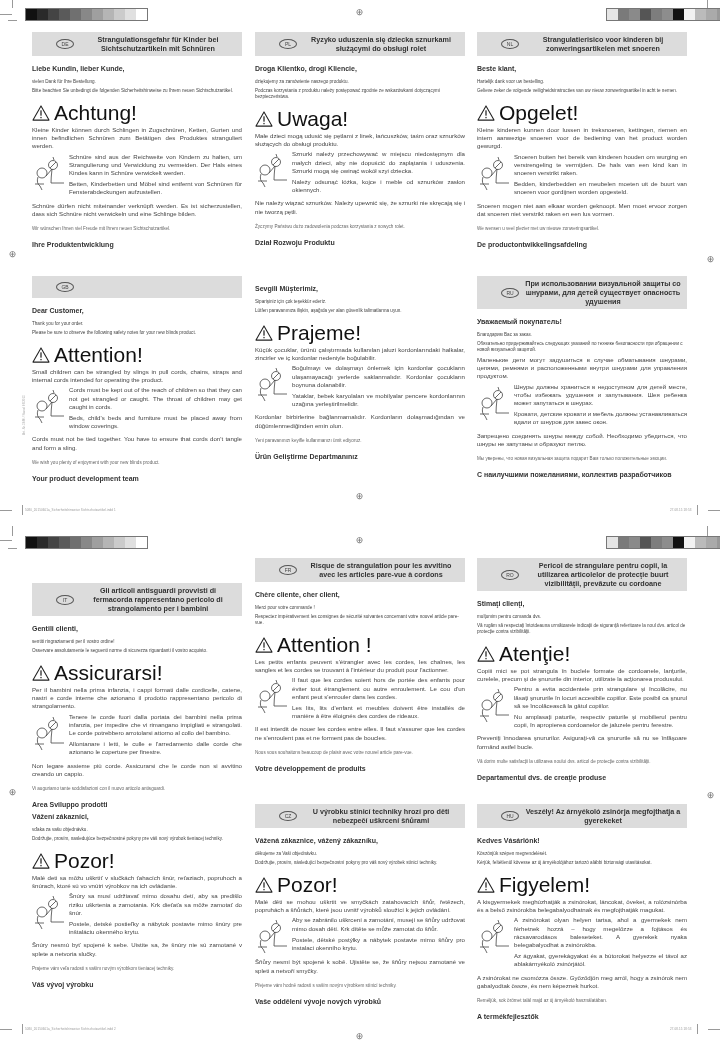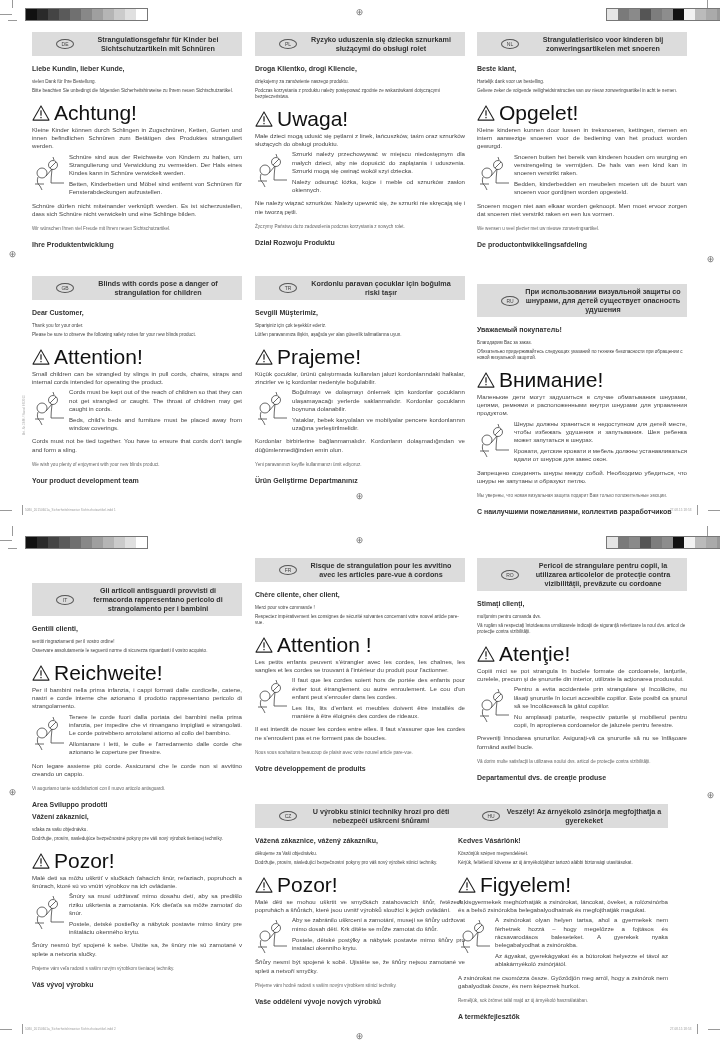--- a/index.html
+++ b/index.html
@@ -236,21 +236,20 @@
     </div>
   </div>
   <div class="para">Snoeren mogen niet aan elkaar worden geknoopt. Men moet ervoor zorgen dat snoeren niet verstrikt raken en een lus vormen.</div>
   <div class="closing">We wensen u veel plezier met uw nieuwe zonweringsartikel.</div>
   <div class="signoff">De productontwikkelingsafdeling</div>
 </div>
 
 <div class="col" style="left:32px;top:276px">
   <div class="header">
     <span class="badge">GB</span>
-    <span class="header-title">Blinds with cords pose a danger of strangulation for children</span>
   </div>
   <div class="greeting">Dear Customer,</div>
   <div class="small">Thank you for your order.</div>
   <div class="small">Please be sure to observe the following safety notes for your new blinds product.</div>
   <div class="warning">
     <svg class="warn-icon">
         <use href="#warn"></use>
       </svg>
     <span class="warning-title">Attention!</span>
   </div>
@@ -263,24 +262,20 @@
       <div class="para">Cords must be kept out of the reach of children so that they can not get strangled or caught. The throat of children may get caught in cords.</div>
       <div class="para">Beds, child's beds and furniture must be placed away from window coverings.</div>
     </div>
   </div>
   <div class="para">Cords must not be tied together. You have to ensure that cords don't tangle and form a sling.</div>
   <div class="closing">We wish you plenty of enjoyment with your new blinds product.</div>
   <div class="signoff">Your product development team</div>
 </div>
 
 <div class="col" style="left:255px;top:276px">
-  <div class="header">
-    <span class="badge">TR</span>
-    <span class="header-title">Kordonlu paravan çocuklar için boğulma riski taşır</span>
-  </div>
   <div class="greeting">Sevgili Müşterimiz,</div>
   <div class="small">Siparişiniz için çok teşekkür ederiz.</div>
   <div class="small">Lütfen paravanınıza ilişkin, aşağıda yer alan güvenlik talimatlarına uyun.</div>
   <div class="warning">
     <svg class="warn-icon">
         <use href="#warn"></use>
       </svg>
     <span class="warning-title">Prajeme!</span>
   </div>
   <div class="para">Küçük çocuklar, ürünü çalıştırmada kullanılan jaluzi kordonlarındaki halkalar, zincirler ve iç kordonlar nedeniyle boğulabilir.</div>
@@ -291,34 +286,28 @@
     <div class="bullets">
       <div class="para">Boğulmayı ve dolaşmayı önlemek için kordonlar çocukların ulaşamayacağı yerlerde saklanmalıdır. Kordonlar çocukların boynuna dolanabilir.</div>
       <div class="para">Yataklar, bebek karyolaları ve mobilyalar pencere kordonlarının uzağına yerleştirilmelidir.</div>
     </div>
   </div>
   <div class="para">Kordonlar birbirlerine bağlanmamalıdır. Kordonların dolaşmadığından ve düğümlenmediğinden emin olun.</div>
   <div class="closing">Yeni paravanınızı keyifle kullanmanızı ümit ediyoruz.</div>
   <div class="signoff">Ürün Geliştirme Departmanınız</div>
 </div>
 
-<div class="col" style="left:477px;top:284px">
+<div class="col" style="left:477px;top:276px">
   <div class="header">
     <span class="badge">RU</span>
     <span class="header-title">При использовании визуальной защиты со шнурами, для детей существует опасность удушения</span>
   </div>
   <div class="greeting">Уважаемый покупатель!</div>
   <div class="small">Благодарим Вас за заказ.</div>
   <div class="small">Обязательно придерживайтесь следующих указаний по технике безопасности при обращении с новой визуальной защитой.</div>
-  <div class="warning">
-    <svg class="warn-icon">
-        <use href="#warn"></use>
-      </svg>
-    <span class="warning-title">Внимание!</span>
-  </div>
   <div class="para">Маленькие дети могут задушиться в случае обматывания шнурами, цепями, ремнями и расположенными внутри шнурами для управления продуктом.</div>
   <div class="illus-block">
     <svg class="illus">
         <use href="#child"></use>
       </svg>
     <div class="bullets">
       <div class="para">Шнуры должны храниться в недоступном для детей месте, чтобы избежать удушения и запутывания. Шея ребенка может запутаться в шнурах.</div>
       <div class="para">Кровати, детские кровати и мебель должны устанавливаться вдали от шнуров для завес окон.</div>
     </div>
   </div>
@@ -332,21 +321,21 @@
     <span class="badge">IT</span>
     <span class="header-title">Gli articoli antisguardi provvisti di fermacorda rappresentano pericolo di strangolamento per i bambini</span>
   </div>
   <div class="greeting">Gentili clienti,</div>
   <div class="small">sentiti ringraziamenti per il vostro ordine!</div>
   <div class="small">Osservare assolutamente le seguenti norme di sicurezza riguardanti il vostro acquisto.</div>
   <div class="warning">
     <svg class="warn-icon">
         <use href="#warn"></use>
       </svg>
-    <span class="warning-title">Reichweite!</span>
+    <span class="warning-title">Assicurarsi!</span>
   </div>
   <div class="para">Per il bambini nella prima infanzia, i cappi formati dalle cordicelle, catene, nastri e corde interne che azionano il prodotto rappresentano pericolo di strangolamento.</div>
   <div class="illus-block">
     <svg class="illus">
         <use href="#child"></use>
       </svg>
     <div class="bullets">
       <div class="para">Tenere le corde fuori dalla portata dei bambini nella prima infanzia, per impedire che vi rimangano impigliati e strangolati. Le corde potrebbero arrotolarsi attorno al collo del bambino.</div>
       <div class="para">Allontanare i letti, le culle e l'arredamento dalle corde che azionano le coperture per finestre.</div>
     </div>
@@ -381,21 +370,21 @@
     </div>
   </div>
   <div class="para">Il est interdit de nouer les cordes entre elles. Il faut s'assurer que les cordes ne s'enroulent pas et ne forment pas de boucles.</div>
   <div class="closing">Nous vous souhaitons beaucoup de plaisir avec votre nouvel article pare-vue.</div>
   <div class="signoff">Votre développement de produits</div>
 </div>
 
 <div class="col" style="left:477px;top:558px">
   <div class="header">
     <span class="badge">RO</span>
-    <span class="header-title">Pericol de strangulare pentru copii, la utilizarea articolelor de protecţie contra vizibilităţii, prevăzute cu cordoane</span>
+    <span class="header-title">Pericol de strangulare pentru copii, la utilizarea articolelor de protecţie buurt vizibilităţii, prevăzute cu cordoane</span>
   </div>
   <div class="greeting">Stimaţi clienţi,</div>
   <div class="small">mulţumim pentru comanda dvs.</div>
   <div class="small">Vă rugăm să respectaţi întotdeauna următoarele indicaţii de siguranţă referitoare la noul dvs. articol de protecţie contra vizibilităţii.</div>
   <div class="warning">
     <svg class="warn-icon">
         <use href="#warn"></use>
       </svg>
     <span class="warning-title">Atenţie!</span>
   </div>
@@ -461,21 +450,21 @@
     <div class="bullets">
       <div class="para">Aby se zabránilo uškrcení a zamotání, musejí se šňůry udržovat mimo dosah dětí. Krk dítěte se může zamotat do šňůr.</div>
       <div class="para">Postele, dětské postýlky a nábytek postavte mimo šňůry pro instalaci okenního krytu.</div>
     </div>
   </div>
   <div class="para">Šňůry nesmí být spojené k sobě. Ujistěte se, že šňůry nejsou zamotané ve spleti a netvoří smyčky.</div>
   <div class="closing">Přejeme vám hodně radosti s vaším novým výrobkem stínicí techniky.</div>
   <div class="signoff">Vaše oddělení vývoje nových výrobků</div>
 </div>
 
-<div class="col" style="left:458px;top:804px">
+<div class="col" style="left:477px;top:804px">
   <div class="header">
     <span class="badge">HU</span>
     <span class="header-title">Veszély! Az árnyékoló zsinórja megfojthatja a gyerekeket</span>
   </div>
   <div class="greeting">Kedves Vásárlónk!</div>
   <div class="small">Köszönjük szépen megrendelését.</div>
   <div class="small">Kérjük, feltétlenül kövesse az új árnyékolójához tartozó alábbi biztonsági utasításokat.</div>
   <div class="warning">
     <svg class="warn-icon">
         <use href="#warn"></use>

